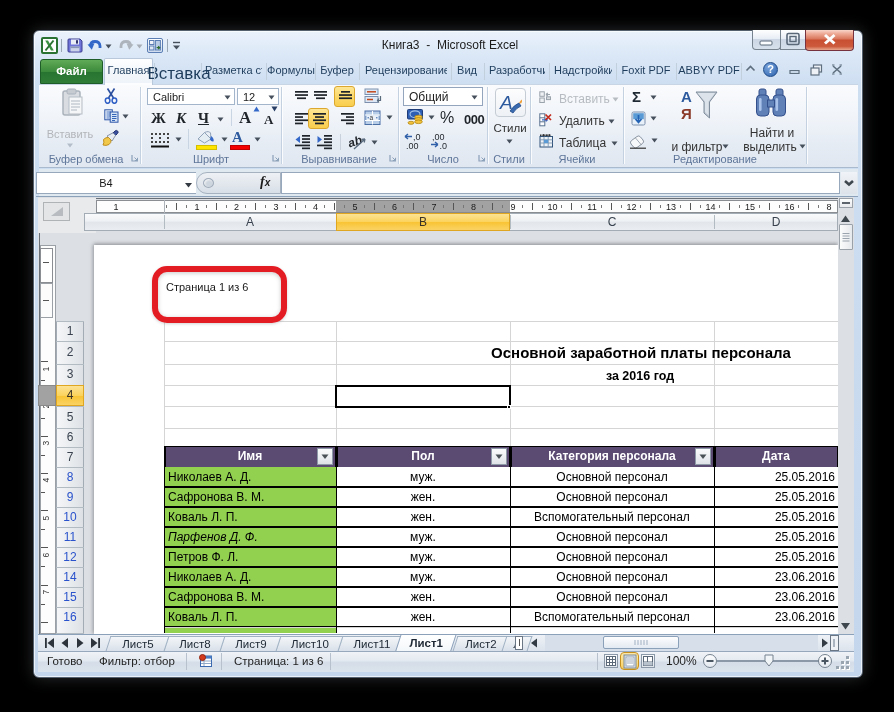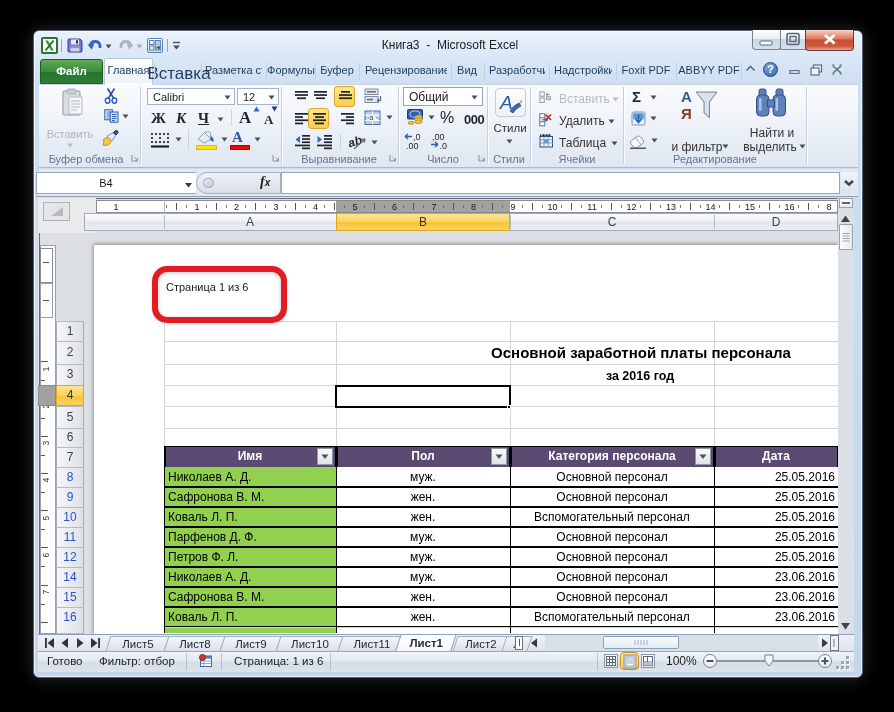--- a/index.html
+++ b/index.html
@@ -149,20 +149,21 @@
 <div style="position:absolute;left:399px;top:87px;width:1px;height:77px;background:rgba(255,255,255,.8);"></div>
 <div style="position:absolute;left:487px;top:87px;width:1px;height:77px;background:#c3d1e0;"></div>
 <div style="position:absolute;left:488px;top:87px;width:1px;height:77px;background:rgba(255,255,255,.8);"></div>
 <div style="position:absolute;left:530px;top:87px;width:1px;height:77px;background:#c3d1e0;"></div>
 <div style="position:absolute;left:531px;top:87px;width:1px;height:77px;background:rgba(255,255,255,.8);"></div>
 <div style="position:absolute;left:623px;top:87px;width:1px;height:77px;background:#c3d1e0;"></div>
 <div style="position:absolute;left:624px;top:87px;width:1px;height:77px;background:rgba(255,255,255,.8);"></div>
 <div style="position:absolute;left:806px;top:87px;width:1px;height:77px;background:#c3d1e0;"></div>
 <div style="position:absolute;left:807px;top:87px;width:1px;height:77px;background:rgba(255,255,255,.8);"></div>
 <div style="position:absolute;left:-64px;top:153px;width:300px;text-align:center;font-size:11px;color:#5e7599;font-weight:normal;white-space:nowrap;">Буфер обмена</div>
+<div style="position:absolute;left:61px;top:153px;width:300px;text-align:center;font-size:11px;color:#5e7599;font-weight:normal;white-space:nowrap;">Шрифт</div>
 <div style="position:absolute;left:189px;top:153px;width:300px;text-align:center;font-size:11px;color:#5e7599;font-weight:normal;white-space:nowrap;">Выравнивание</div>
 <div style="position:absolute;left:293px;top:153px;width:300px;text-align:center;font-size:11px;color:#5e7599;font-weight:normal;white-space:nowrap;">Число</div>
 <div style="position:absolute;left:359px;top:153px;width:300px;text-align:center;font-size:11px;color:#5e7599;font-weight:normal;white-space:nowrap;">Стили</div>
 <div style="position:absolute;left:427px;top:153px;width:300px;text-align:center;font-size:11px;color:#5e7599;font-weight:normal;white-space:nowrap;">Ячейки</div>
 <div style="position:absolute;left:565px;top:153px;width:300px;text-align:center;font-size:11px;color:#5e7599;font-weight:normal;white-space:nowrap;">Редактирование</div>
 <div style="position:absolute;left:131px;top:154px;width:9px;height:9px;">
       <svg width="9" height="9">
         <path d="M1 1 L1 7 L7 7" fill="none" stroke="#8ba0b9" stroke-width="1.2"></path>
         <path d="M3.5 3.5 L6.5 6.5 M6.5 3.8 L6.5 6.5 L3.8 6.5" stroke="#8ba0b9" stroke-width="1" fill="none"></path>
       </svg>
@@ -840,21 +841,21 @@
 <div style="position:absolute;left:510px;top:489.5px;width:204px;text-align:center;font-size:12px;color:#000;">Основной персонал</div>
 <div style="position:absolute;left:714px;top:489.5px;width:121px;text-align:right;font-size:12px;color:#000;">25.05.2016</div>
 <div style="position:absolute;left:164px;top:507px;width:674px;height:20px;background:#fff;"></div>
 <div style="position:absolute;left:164px;top:507px;width:172px;height:20px;background:#92d050;">
       <div style="font-size:12px;color:#000;padding:2.5px 0 0 4px;white-space:nowrap;">Коваль Л. П.</div>
     </div>
 <div style="position:absolute;left:336px;top:509.5px;width:174px;text-align:center;font-size:12px;color:#000;">жен.</div>
 <div style="position:absolute;left:510px;top:509.5px;width:204px;text-align:center;font-size:12px;color:#000;">Вспомогательный персонал</div>
 <div style="position:absolute;left:714px;top:509.5px;width:121px;text-align:right;font-size:12px;color:#000;">25.05.2016</div>
 <div style="position:absolute;left:164px;top:527px;width:674px;height:20px;background:#fff;"></div>
-<div style="position:absolute;left:164px;top:527px;width:172px;height:20px;background:#92d050;">
+<div style="position:absolute;left:164px;top:527px;width:172px;height:20px;background:#92d050;font-style:italic;">
       <div style="font-size:12px;color:#000;padding:2.5px 0 0 4px;white-space:nowrap;">Парфенов Д. Ф.</div>
     </div>
 <div style="position:absolute;left:336px;top:529.5px;width:174px;text-align:center;font-size:12px;color:#000;">муж.</div>
 <div style="position:absolute;left:510px;top:529.5px;width:204px;text-align:center;font-size:12px;color:#000;">Основной персонал</div>
 <div style="position:absolute;left:714px;top:529.5px;width:121px;text-align:right;font-size:12px;color:#000;">25.05.2016</div>
 <div style="position:absolute;left:164px;top:547px;width:674px;height:20px;background:#fff;"></div>
 <div style="position:absolute;left:164px;top:547px;width:172px;height:20px;background:#92d050;">
       <div style="font-size:12px;color:#000;padding:2.5px 0 0 4px;white-space:nowrap;">Петров Ф. Л.</div>
     </div>
 <div style="position:absolute;left:336px;top:549.5px;width:174px;text-align:center;font-size:12px;color:#000;">муж.</div>

